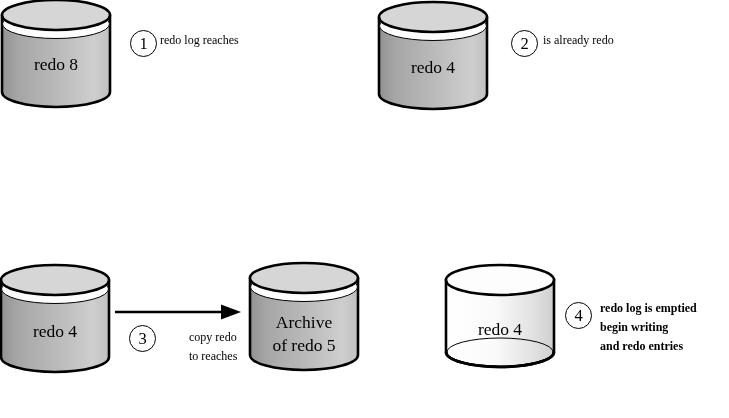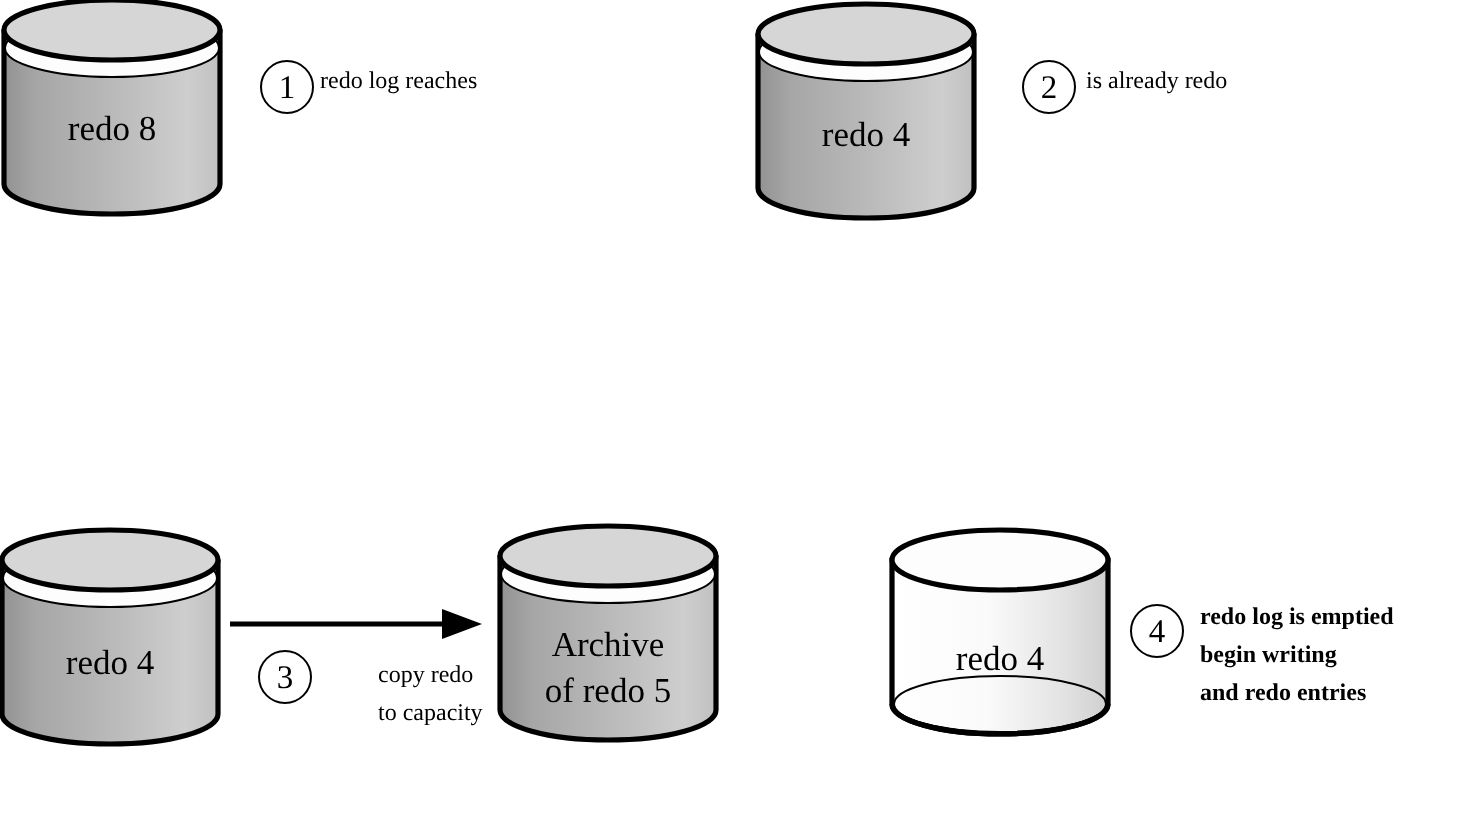--- a/index.html
+++ b/index.html
@@ -123,21 +123,21 @@
   <svg class="arrow-svg" style="left:113px; top:301px;" width="130" height="22" viewBox="0 0 130 22">
     <line x1="2" y1="11" x2="109" y2="11" stroke="#000" stroke-width="2.6"></line>
     <polygon points="108,3.5 128,11 108,18.5" fill="#000"></polygon>
   </svg>
 
   <div class="step-circle" style="left:129px; top:325px;">
     <span>3</span>
   </div>
   <div class="step-text" style="left:161px; top:328px;margin-left:28px;">
     <div>copy redo</div>
-    <div>to capacity</div>
+    <div>to reaches</div>
   </div>
 
   <div class="cyl" style="left:248px; top:260px; width:112px; height:114px;text-decoration:underline;">
     <svg width="112" height="114" viewBox="0 0 112 114">
       <path d="M2,19 L2,95 A54,15 0 0,0 110,95 L110,19 Z" fill="url(#fullBodyGrad)" stroke="#000" stroke-width="2.6"></path>
       <ellipse cx="56" cy="27" rx="53.5" ry="14.5" fill="#fdfdfd" stroke="#000" stroke-width="1"></ellipse>
       <ellipse cx="56" cy="18" rx="54" ry="15" fill="#d6d6d6" stroke="#000" stroke-width="2.6"></ellipse>
     </svg>
     <div class="cyl-label" style="top:51px;">Archive</div>
     <div class="cyl-label" style="top:74px;">of redo 5</div>

